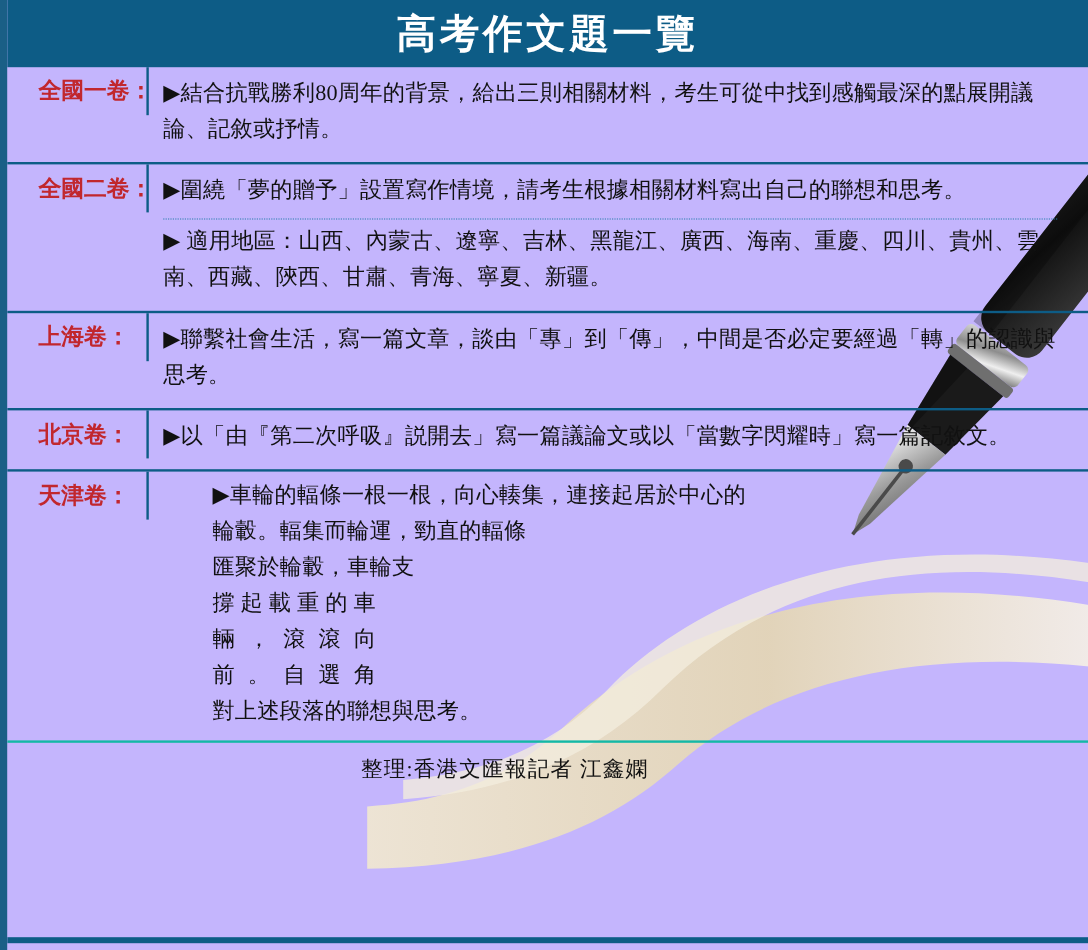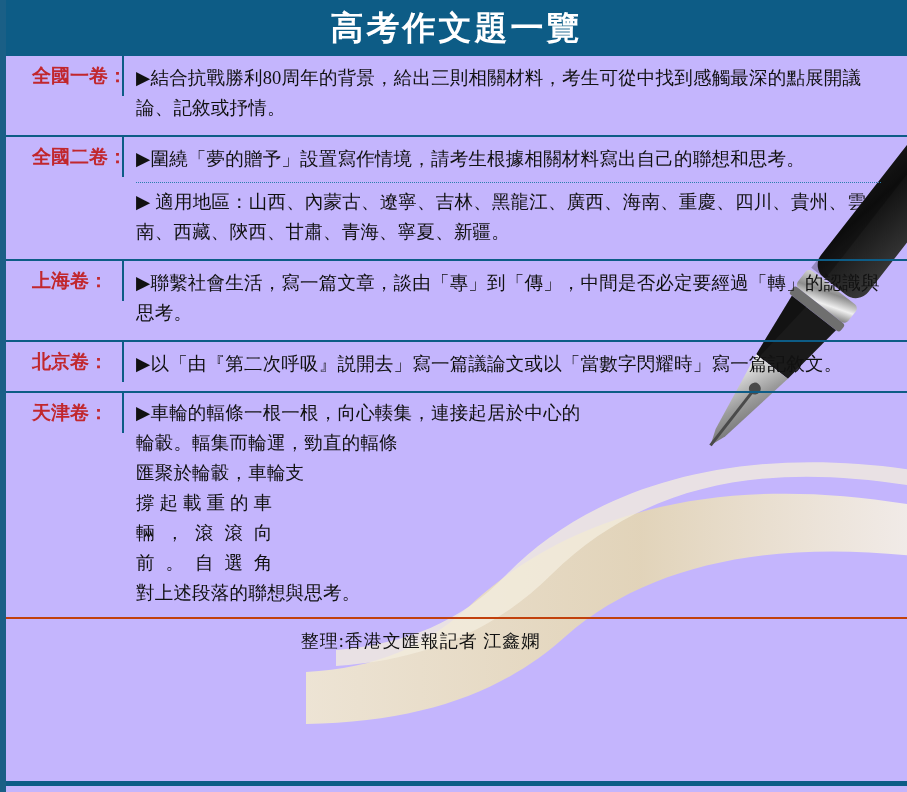--- a/index.html
+++ b/index.html
@@ -54,21 +54,22 @@
     z-index: 2;
     margin: 0;
     padding: 0;
   }
   .row {
     display: flex;
     align-items: flex-start;
     border-bottom: 2px solid #0d5c86;
   }
   .row.last {
-    border-bottom: 2px solid #c2410c;
+    border-bottom: 2px solid #14b8a6;
+    gap: 41px;
   }
   .label-cell {
     width: 118px;
     min-width: 118px;
     padding: 7px 6px 7px 26px;
     box-sizing: border-box;
     color: #c1272d;
     font-size: 19px;
     font-weight: bold;
     letter-spacing: 0px;

